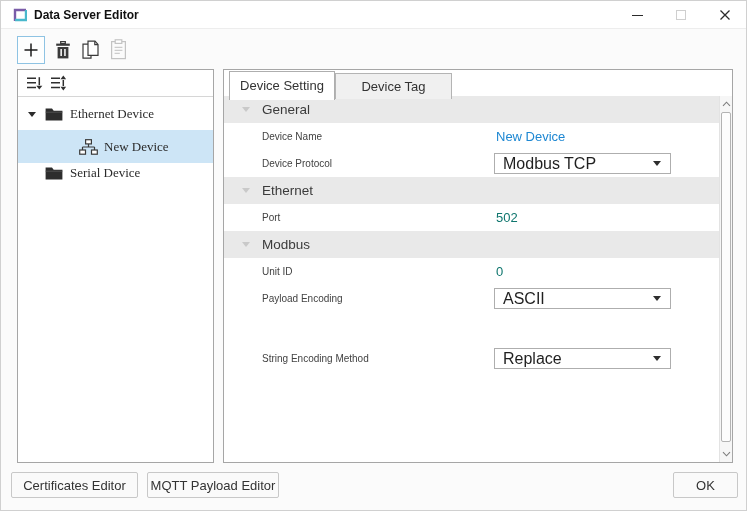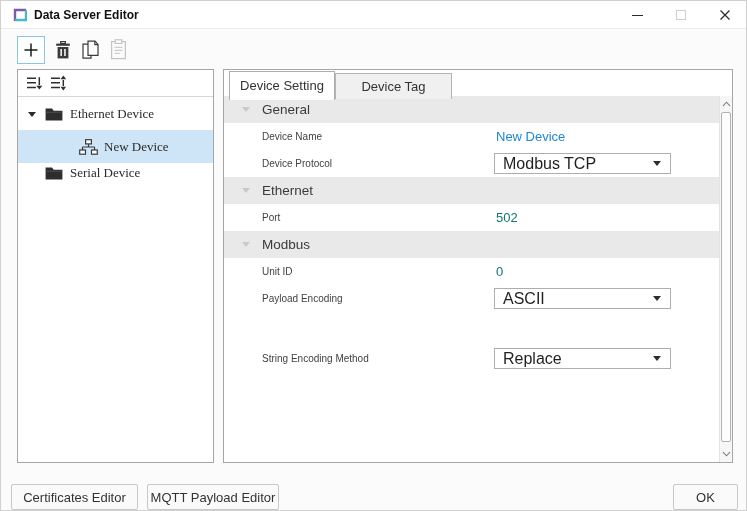--- a/index.html
+++ b/index.html
@@ -83,21 +83,21 @@
   .scrollbar { position:absolute; right:0; top:26px; bottom:0; width:13px;
     background:#f6f6f6; border-left:1px solid #e3e3e3; }
   .sb-btn { position:absolute; left:0; width:12px; height:15px; display:flex;
     align-items:center; justify-content:center; }
   .sb-up { top:0; } .sb-down { bottom:1px; }
   .sb-thumb { position:absolute; left:1px; top:16px; width:10px; height:330px;
     background:#fdfdfd; border:1px solid #b3b3b3; border-radius:2px; }
   
   .footer-btn { position:absolute; top:471px; height:26px; background:#fafafa;
     border:1px solid #c8c8c8; border-radius:2px; font-size:13px; color:#333;
-    display:flex; align-items:center; justify-content:center;margin-top:12px; }
+    display:flex; align-items:center; justify-content:center; }
   .btn-cert { left:10px; width:127px; }
   .btn-mqtt { left:146px; width:132px; }
   .btn-ok { left:672px; width:65px; }
 </style>
 </head>
 <body>
 
 <div class="window">
 
   <div class="titlebar">

